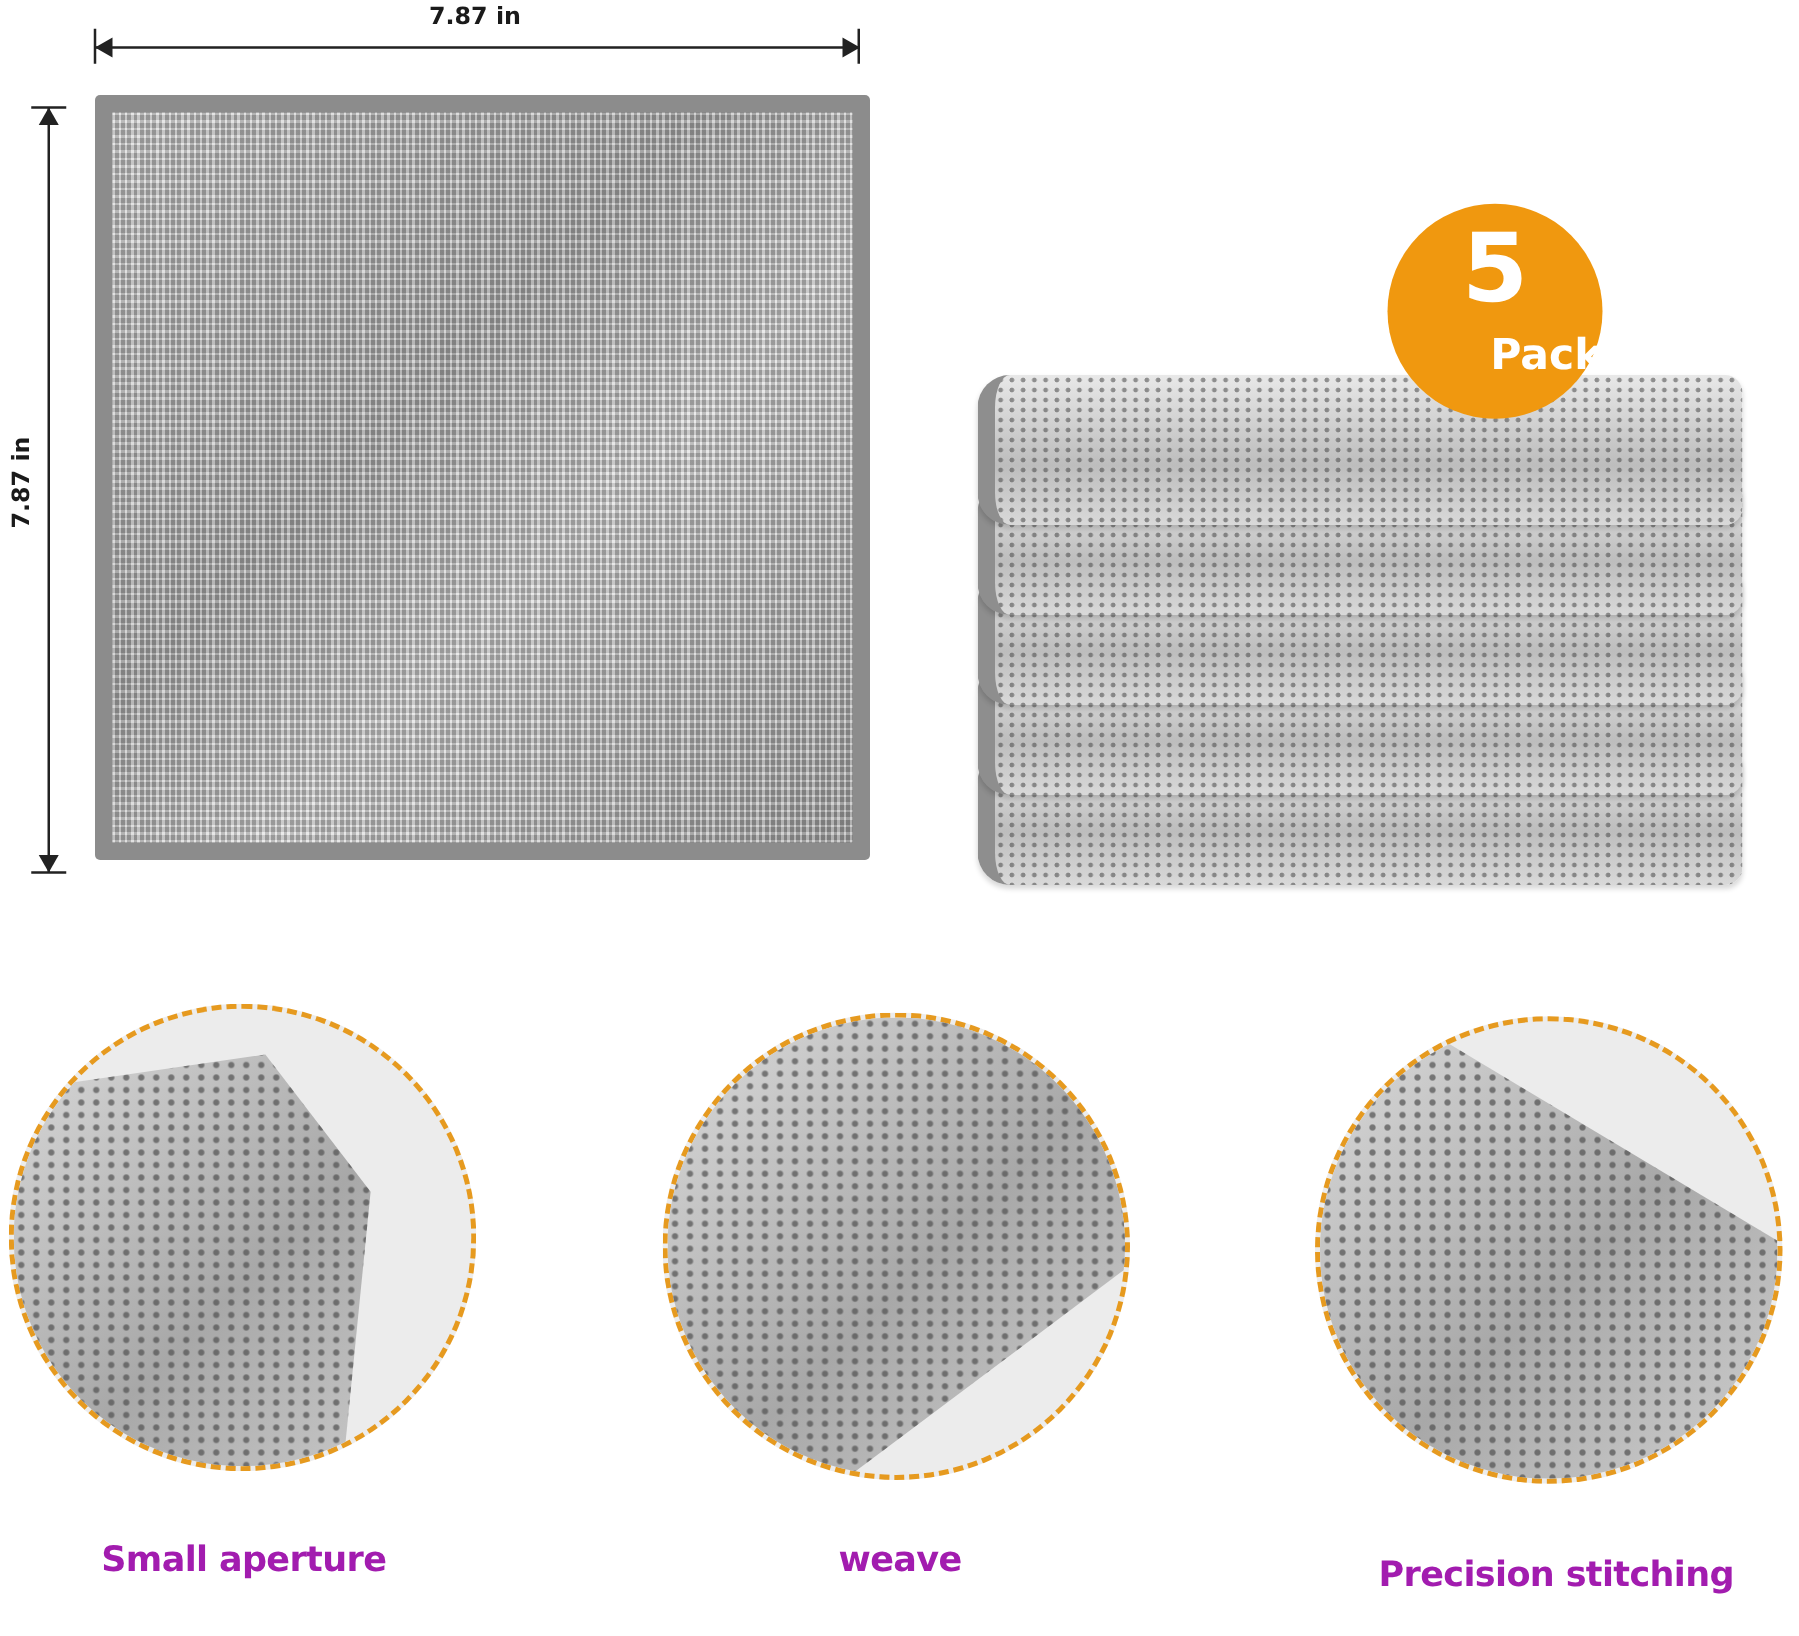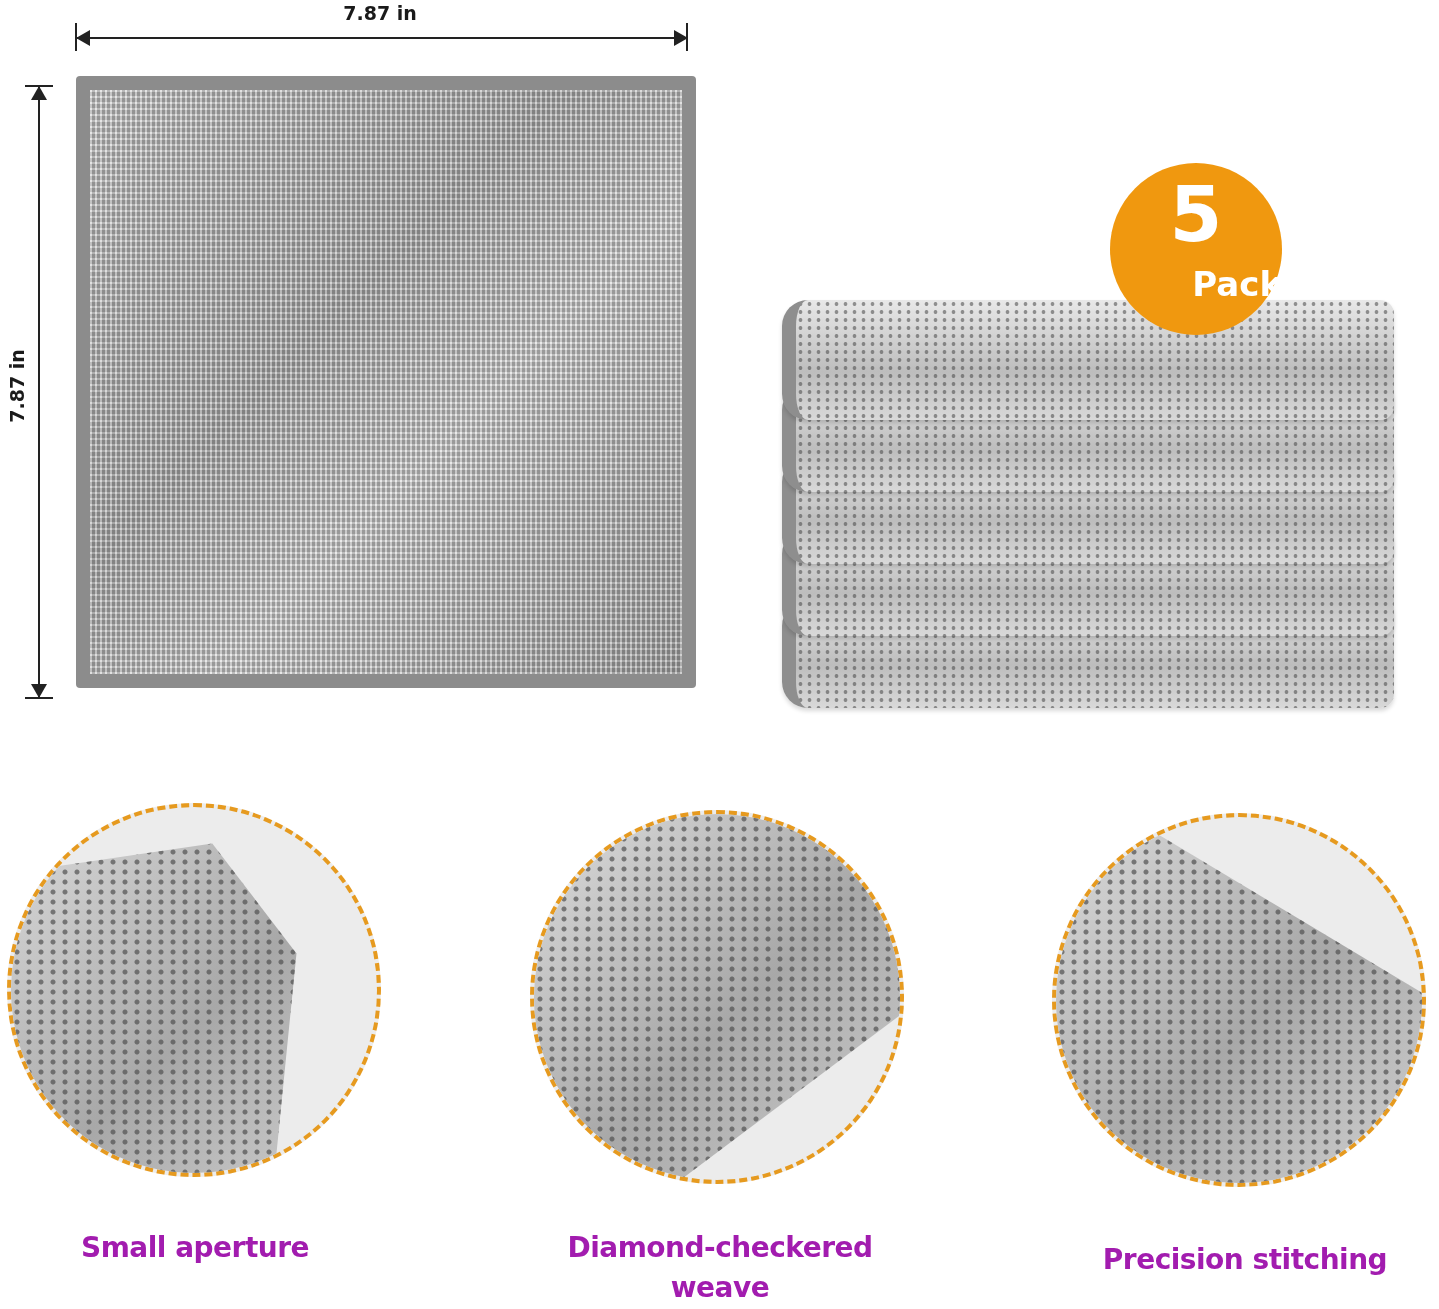--- a/index.html
+++ b/index.html
@@ -121,18 +121,17 @@
   <div class="mesh"></div>
 </div>
 <div class="abs detail-circle c3">
   <div class="mesh"></div>
 </div>
 
 <div class="caption cap1">
   <div>Small aperture</div>
 </div>
 <div class="caption cap2">
-  <div>Diamond-checkered</div>
   <div>weave</div>
 </div>
 <div class="caption cap3">
   <div>Precision stitching</div>
 </div>
 
 </body></html>

